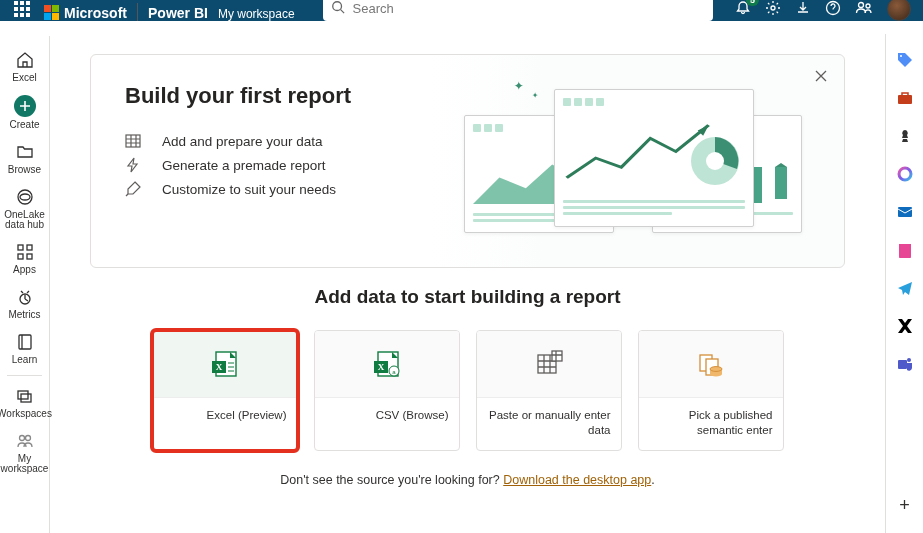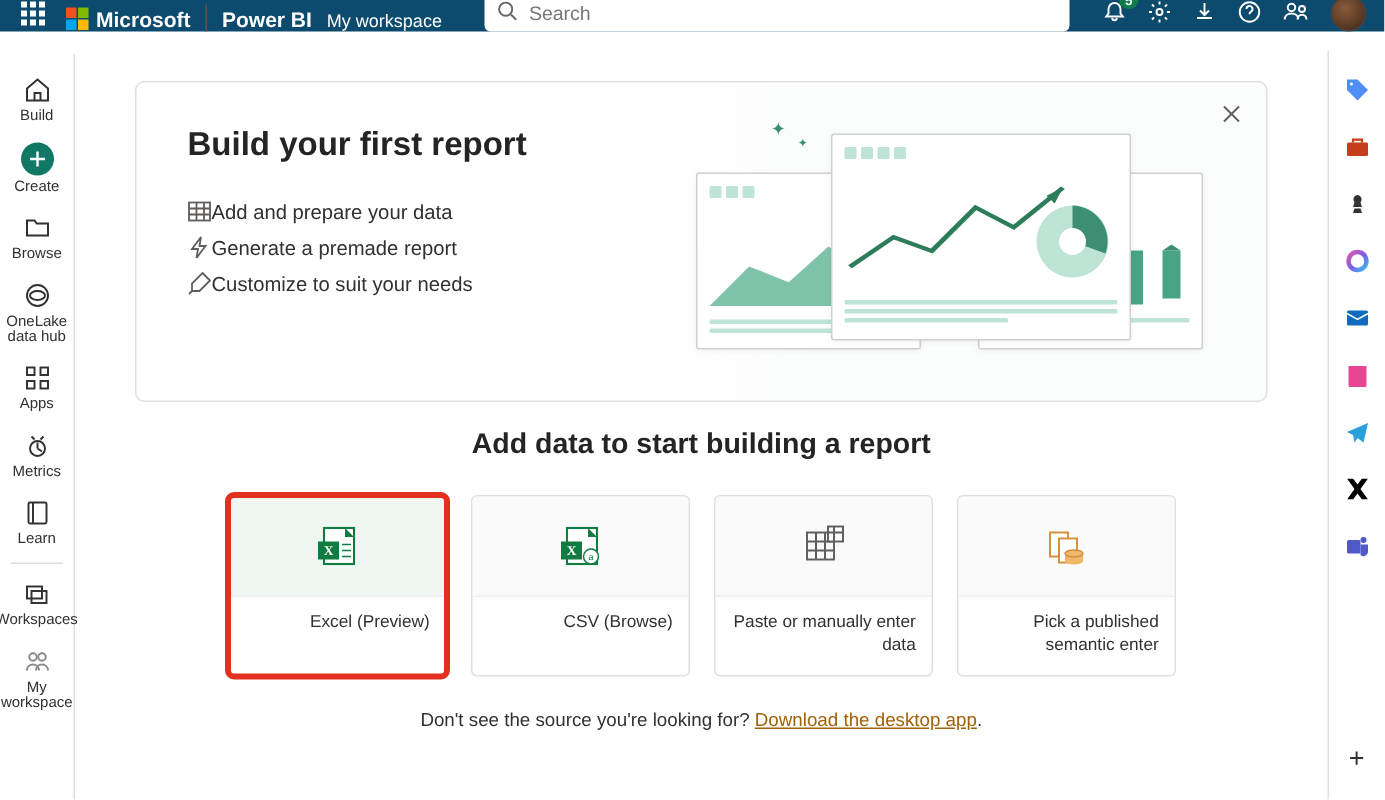--- a/index.html
+++ b/index.html
@@ -39,21 +39,21 @@
   .rightrail { position:absolute; top:34px; right:0; bottom:0; width:38px; border-left:1px solid #e1dfdd; background:#fff; display:flex; flex-direction:column; align-items:center; gap:18px; padding-top:16px; }
   .rightrail .r-icn { width:20px; height:20px; display:flex; align-items:center; justify-content:center; font-size:16px; }
   .rightrail .r-icn.plus { margin-top:auto; margin-bottom:18px; font-size:18px; color:#323130; }
 
   
   .main { position:absolute; top:36px; left:50px; right:38px; bottom:0; overflow:auto; padding: 0; }
   .hero { margin:18px 40px; border:1px solid #e1dfdd; border-radius:6px; padding: 28px 34px 24px 34px; display:flex; position:relative; background: linear-gradient(to right, #fff 45%, #fbfdfc 60%); }
   .hero-text { flex:0 0 48%; }
   .hero h1 { font-size:22px; font-weight:600; margin-bottom:24px; color:#252423; }
   .hero ul { list-style:none; }
-  .hero li { display:flex; align-items:center; gap:0; font-size:13.5px; color:#323130; margin-bottom:8px; }
+  .hero li { display:flex; align-items:center; gap:21px; font-size:13.5px; color:#323130; margin-bottom:8px; }
   .hero li svg { flex-shrink:0; }
   .hero-close { position:absolute; top:14px; right:16px; color:#605e5c; cursor:pointer; }
   .hero-art { flex:1; position:relative; height:160px; }
   .chart-card { position:absolute; background:#fff; border:1px solid #d0d0d0; border-radius:2px; box-shadow: 0 1px 4px rgba(0,0,0,.06); }
   .chart-card.back1 { width:150px; height:118px; left:10px; top:32px; }
   .chart-card.back2 { width:150px; height:118px; right:8px; top:32px; }
   .chart-card.front { width:200px; height:138px; left:100px; top:6px; z-index:2; }
   .chart-inner { padding:8px; height:100%; display:flex; flex-direction:column; }
   .chart-titlebar { height:8px; display:flex; gap:3px; margin-bottom:6px; }
   .chart-titlebar span { width:8px; height:8px; background:#bde4d4; border-radius:1px; }
@@ -150,21 +150,21 @@
 </div>
 
 <div class="leftnav">
   <div class="nav-item">
     <span class="nav-icn">
       <svg width="18" height="18" viewBox="0 0 18 18" fill="none" stroke="#323130" stroke-width="1.3">
           <path d="M2 8l7-6 7 6v8H2z"></path>
           <path d="M7 16v-5h4v5"></path>
         </svg>
     </span>
-    <span>Build</span>
+    <span>Excel</span>
   </div>
   <div class="nav-item active">
     <span class="nav-icn-circle">
       <svg width="12" height="12" viewBox="0 0 12 12" stroke="#fff" stroke-width="1.6">
           <path d="M6 1v10M1 6h10"></path>
         </svg>
     </span>
     <span>Create</span>
   </div>
   <div class="nav-item">

